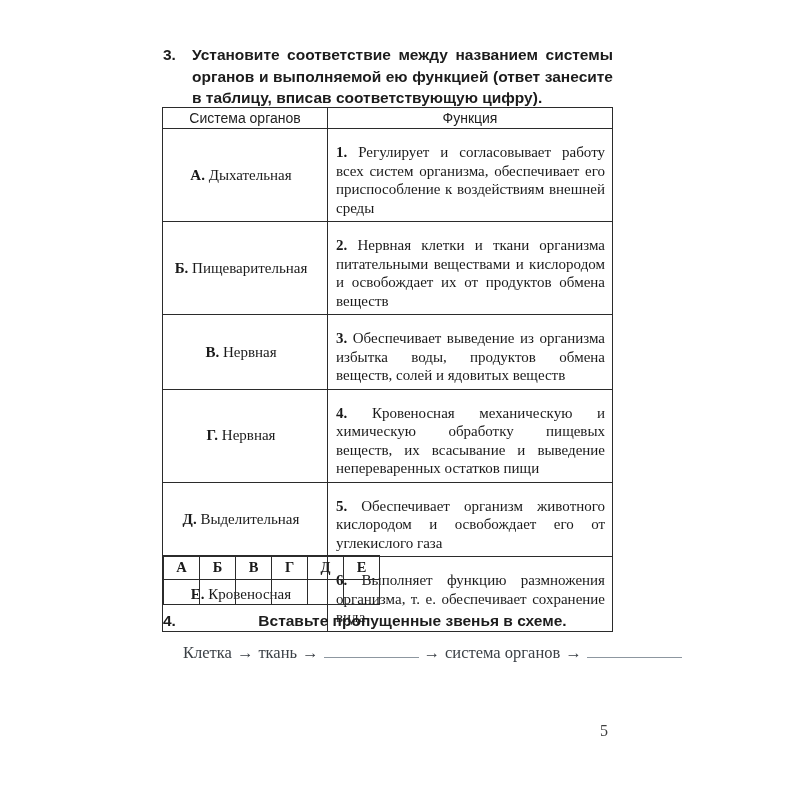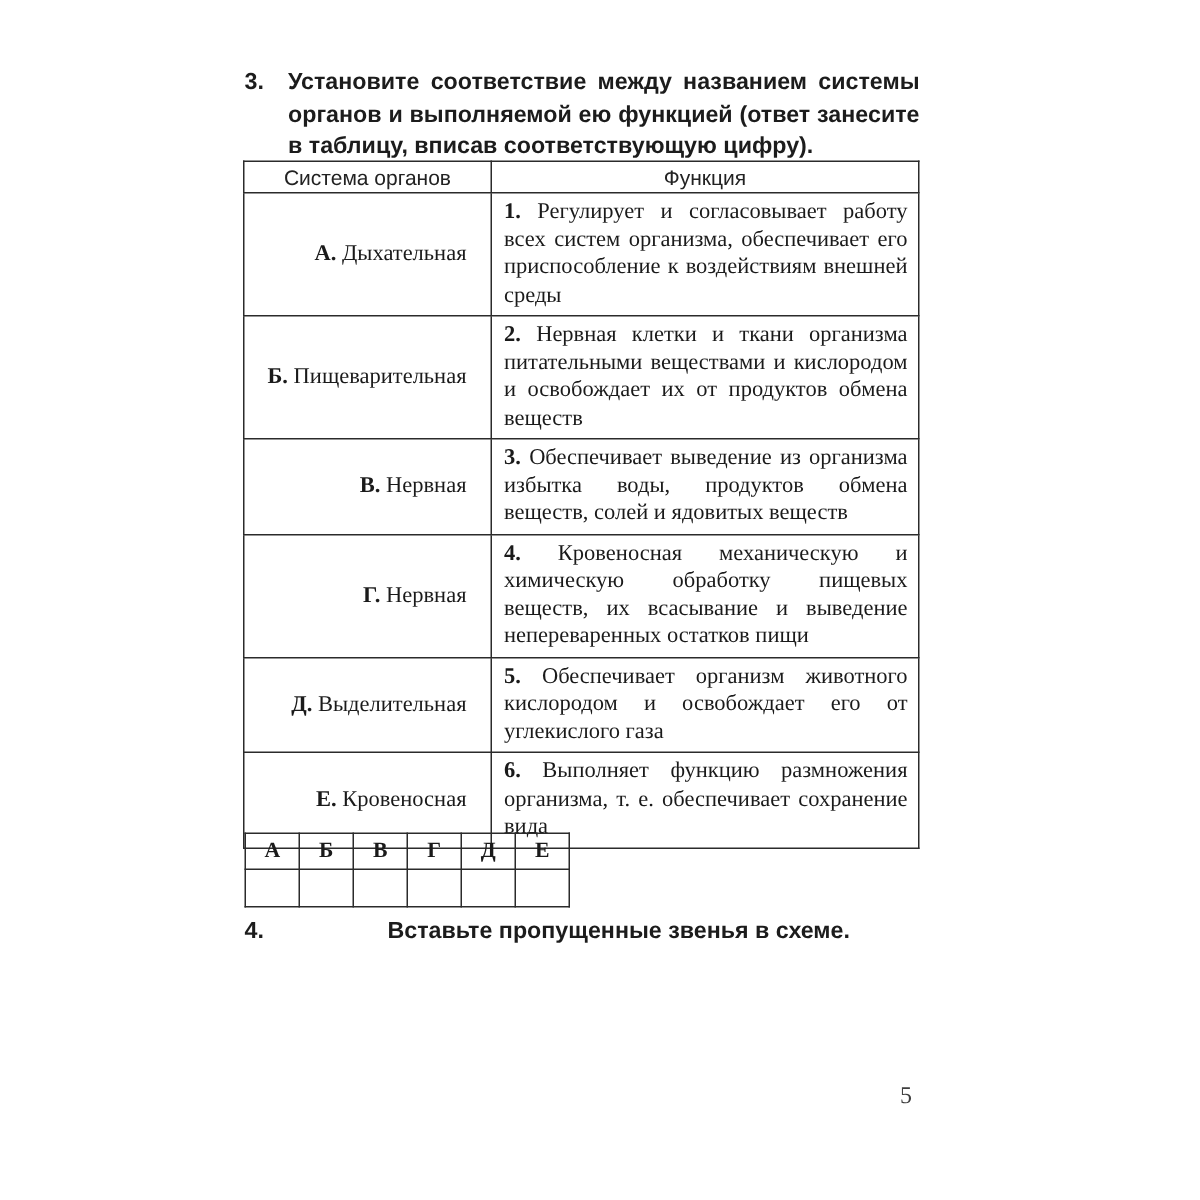--- a/index.html
+++ b/index.html
@@ -34,24 +34,24 @@
   .match-table th {
     font-family:"Liberation Sans","DejaVu Sans",sans-serif;
     font-size:14px; font-weight:normal; color:#222;
     height:21px; text-align:center; vertical-align:middle;
   }
   .match-table td {
     font-family:"Liberation Serif","DejaVu Serif",serif;
     font-size:15px; line-height:18.5px; color:#1a1a1a;
   }
   .cell-system {
-    vertical-align:middle; padding:2px 16px 2px 8px; text-align:right;
+    vertical-align:middle; padding:2px 16px 2px 8px; text-align:center;
   }
   .cell-func {
-    vertical-align:top; padding:3px 7px 4px 8px; text-align:justify;
+    vertical-align:top; padding:14px 7px 4px 8px; text-align:justify;
   }
   .b { font-weight:bold; }
 
   
   .answer-table {
     position:absolute; left:163px; top:555px; border-collapse:collapse;
     font-family:"Liberation Serif","DejaVu Serif",serif;
   }
   .answer-table th, .answer-table td {
     border:1px solid #2b2b2b; width:36px; text-align:center;
@@ -146,16 +146,19 @@
       <td></td>
     </tr>
   </tbody>
     </table>
 
   <div class="question" id="q4">
     <span class="q-number">4.</span>
     <span class="q-text">Вставьте пропущенные звенья в схеме.</span>
   </div>
 
+  <div class="scheme">
+    <span>Клетка</span><span class="arrow">→</span><span>ткань</span><span class="arrow">→</span><span class="blank"></span><span class="arrow">→</span><span>система органов</span><span class="arrow">→</span><span class="blank"></span>
+  </div>
 
   <div class="page-number">5</div>
 
 </div>
 
 </body></html>

